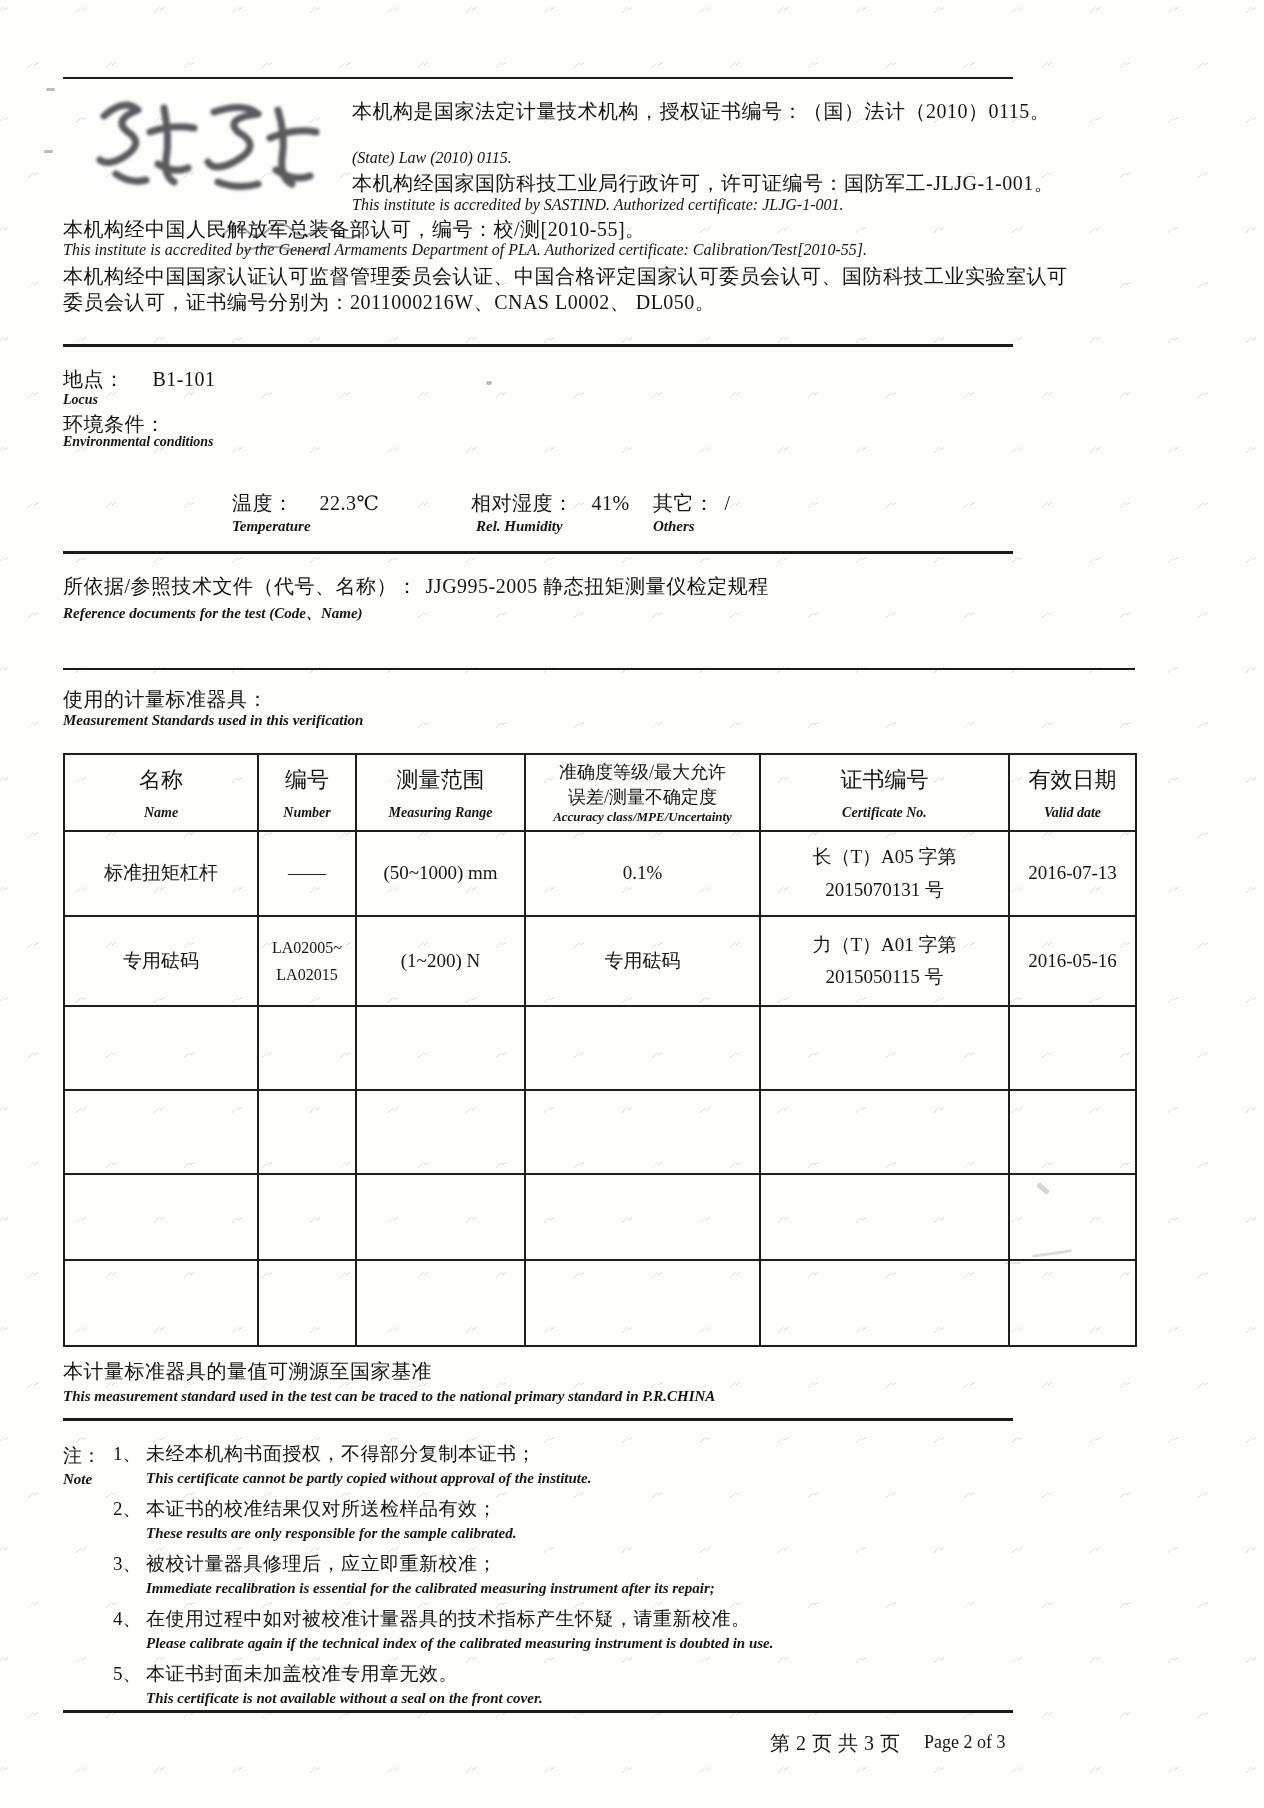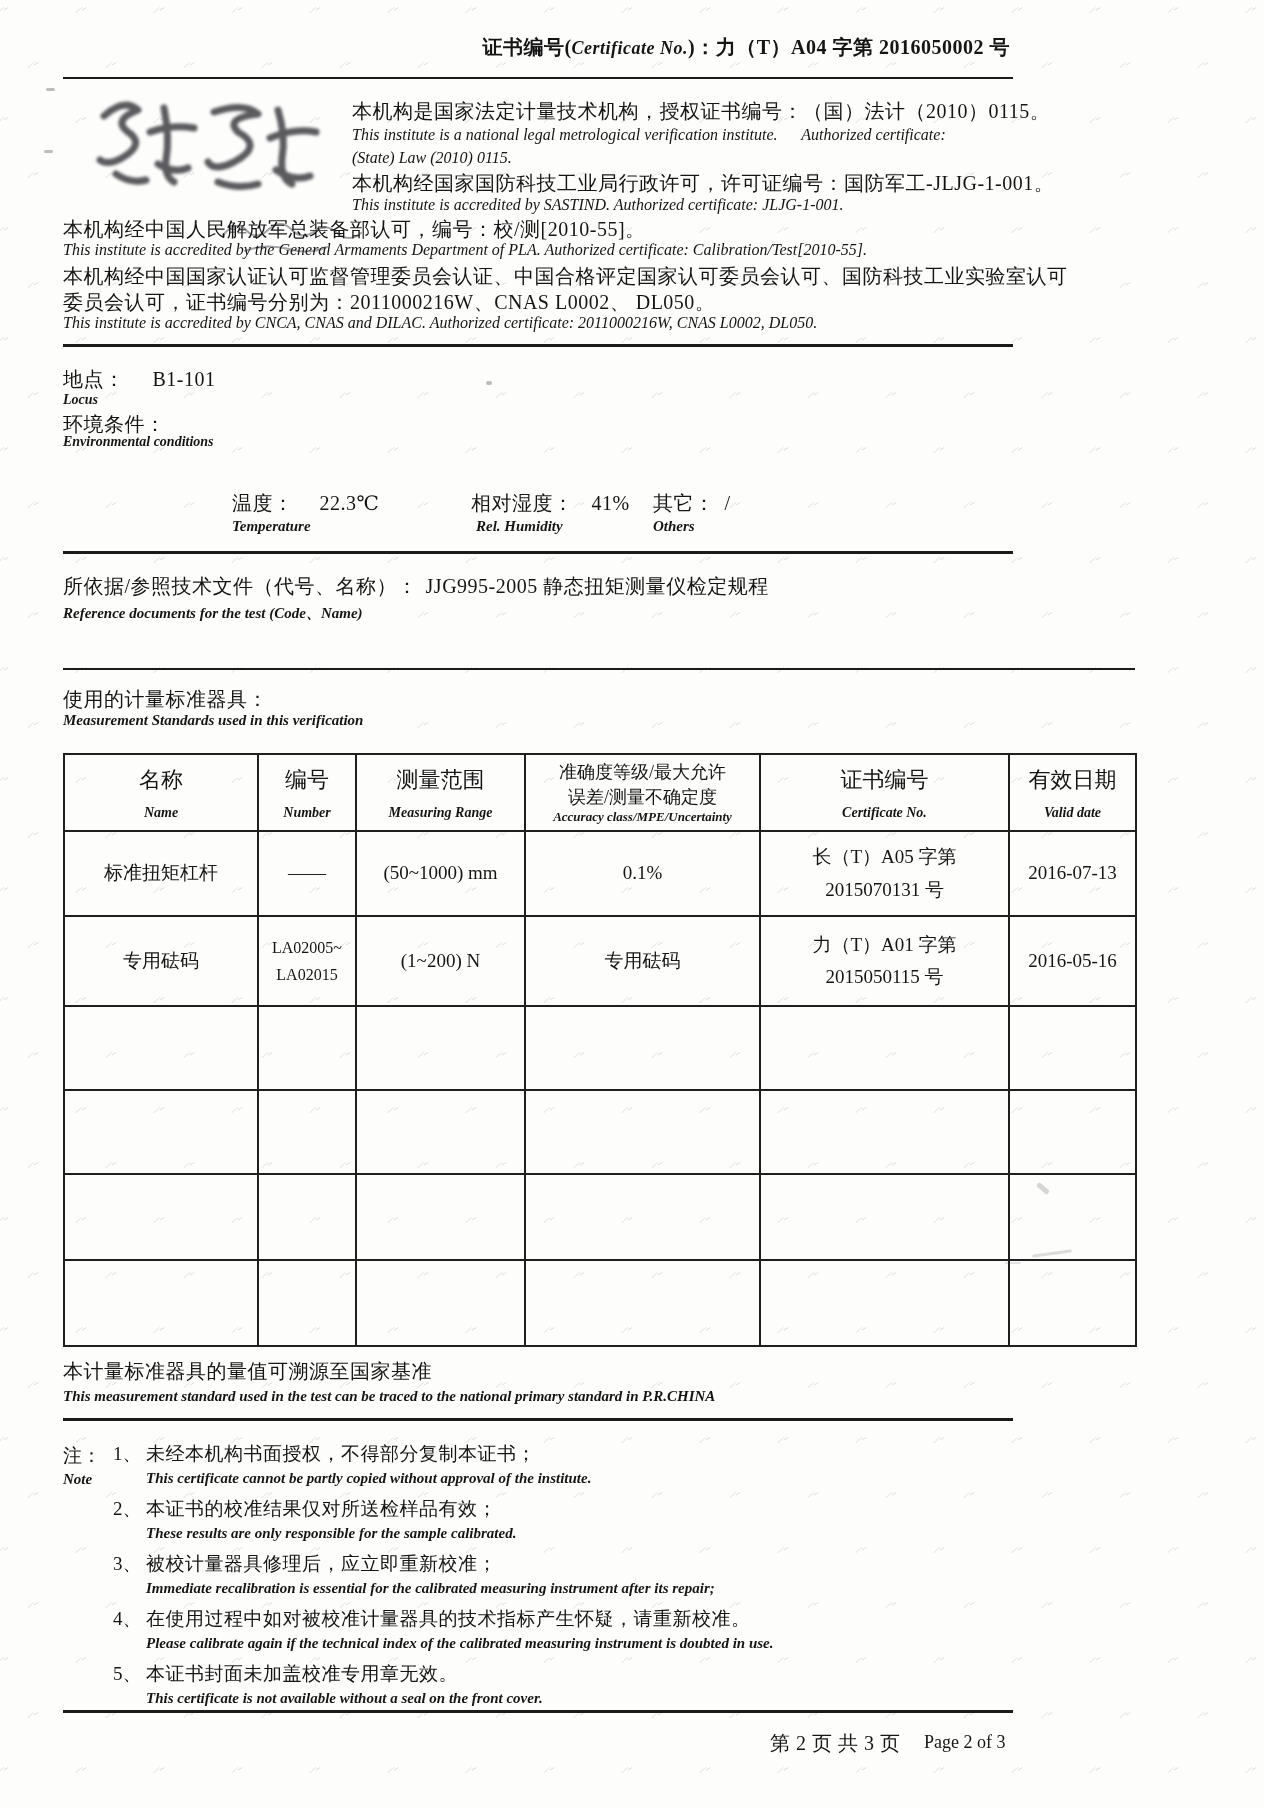--- a/index.html
+++ b/index.html
@@ -603,21 +603,20 @@
       <span class="wm" style="left: 858px; top: 1764px;">⁄ᐟ</span>
       <span class="wm" style="left: 936px; top: 1764px;">⁄ᐟ</span>
       <span class="wm" style="left: 1014px; top: 1764px;">⁄ᐟ</span>
       <span class="wm" style="left: 1092px; top: 1764px;">⁄ᐟ</span>
       <span class="wm" style="left: 1170px; top: 1764px;">⁄ᐟ</span>
       <span class="wm" style="left: 1248px; top: 1764px;">⁄ᐟ</span>
     </div>
 
   <div class="content">
 
-    <div class="line cn bold" style="top:34px; right:254px;"><span>证书编号(</span><span class="en" style="font-size:18px;">Certificate No.</span><span>)：力（T）A04 字第 2016050002 号</span></div>
     <div class="rule" style="left:63px; top:77px; width:950px;"></div>
 
     <div class="stamp">
       <svg width="250" height="125" viewBox="0 0 250 125">
         <g fill="none" stroke="#2e2e33" stroke-width="7" stroke-linecap="round" stroke-linejoin="round">
           <path d="M18 30 q20 -18 34 -6 q-26 10 -10 22 q18 12 -6 26 q-14 8 -22 2"></path>
           <path d="M30 88 q14 10 30 6"></path>
           <path d="M78 22 q6 30 2 52 q-2 16 8 22"></path>
           <path d="M64 46 q22 -8 44 -4"></path>
           <path d="M72 78 q16 10 30 4"></path>
@@ -632,29 +631,27 @@
     <div class="scribble">
       <svg width="185" height="60" viewBox="0 0 185 60">
         <g fill="none" stroke="#4a4a52" stroke-width="2" stroke-linecap="round">
           <path d="M8 32 q14 -16 24 -4 q10 10 22 -2 q12 -10 22 0 q10 12 24 2 q12 -8 22 2 q12 10 24 0"></path>
           <path d="M30 48 q20 -8 44 -2 q20 6 38 -2"></path>
         </g>
       </svg>
     </div>
 
     <div class="line cn" style="left:352px; top:98px;">本机构是国家法定计量技术机构，授权证书编号：（国）法计（2010）0115。</div>
-    <div class="line en" style="left:352px; top:126px;">This institute is a national legal metrological verification institute.      Authorized certificate:</div>
     <div class="line en" style="left:352px; top:149px;">(State) Law (2010) 0115.</div>
     <div class="line cn" style="left:352px; top:170px;">本机构经国家国防科技工业局行政许可，许可证编号：国防军工-JLJG-1-001。</div>
     <div class="line en" style="left:352px; top:196px;">This institute is accredited by SASTIND. Authorized certificate: JLJG-1-001.</div>
     <div class="line cn" style="left:63px; top:216px;">本机构经中国人民解放军总装备部认可，编号：校/测[2010-55]。</div>
     <div class="line en" style="left:63px; top:241px;">This institute is accredited by the General Armaments Department of PLA. Authorized certificate: Calibration/Test[2010-55].</div>
     <div class="line cn" style="left:63px; top:263px;">本机构经中国国家认证认可监督管理委员会认证、中国合格评定国家认可委员会认可、国防科技工业实验室认可</div>
     <div class="line cn" style="left:63px; top:289px;">委员会认可，证书编号分别为：2011000216W、CNAS L0002、 DL050。</div>
-    <div class="line en" style="left:63px; top:314px;">This institute is accredited by CNCA, CNAS and DILAC. Authorized certificate: 2011000216W, CNAS L0002, DL050.</div>
 
     <div class="rule thick" style="left:63px; top:344px; width:950px;"></div>
 
     <div class="line cn" style="left:63px; top:366px;"><span>地点：</span><span style="margin-left:28px;">B1-101</span></div>
     <div class="line en-b-sm" style="left:63px; top:392px;">Locus</div>
     <div class="line cn" style="left:63px; top:411px;">环境条件：</div>
     <div class="line en-b-sm" style="left:63px; top:434px;">Environmental conditions</div>
 
     <div class="line cn" style="left:232px; top:490px;"><span>温度：</span><span style="margin-left:26px;">22.3℃</span></div>
     <div class="line en-b" style="left:232px; top:518px;">Temperature</div>

